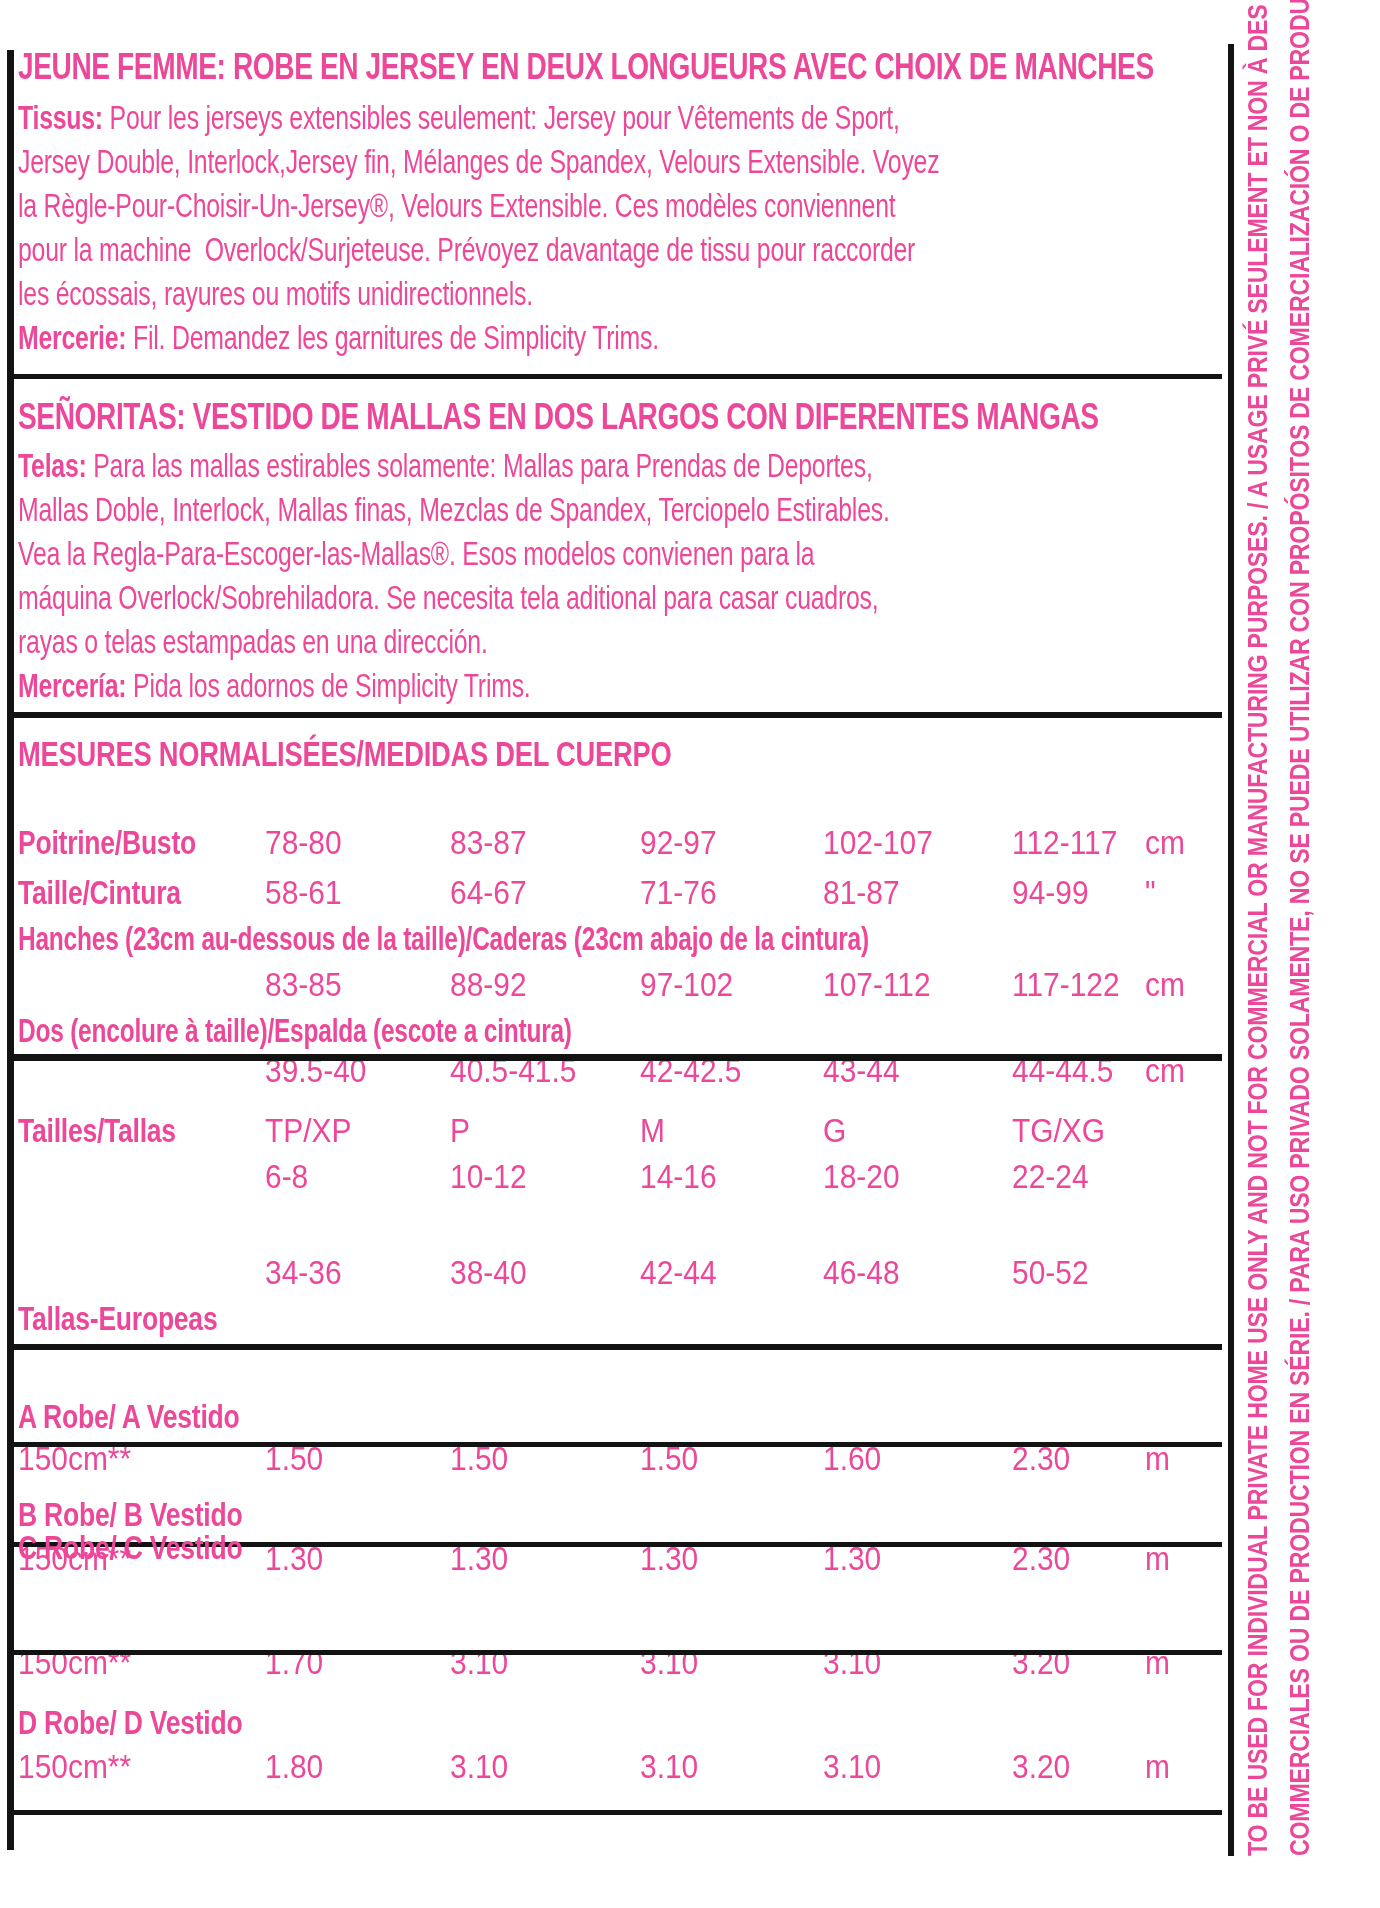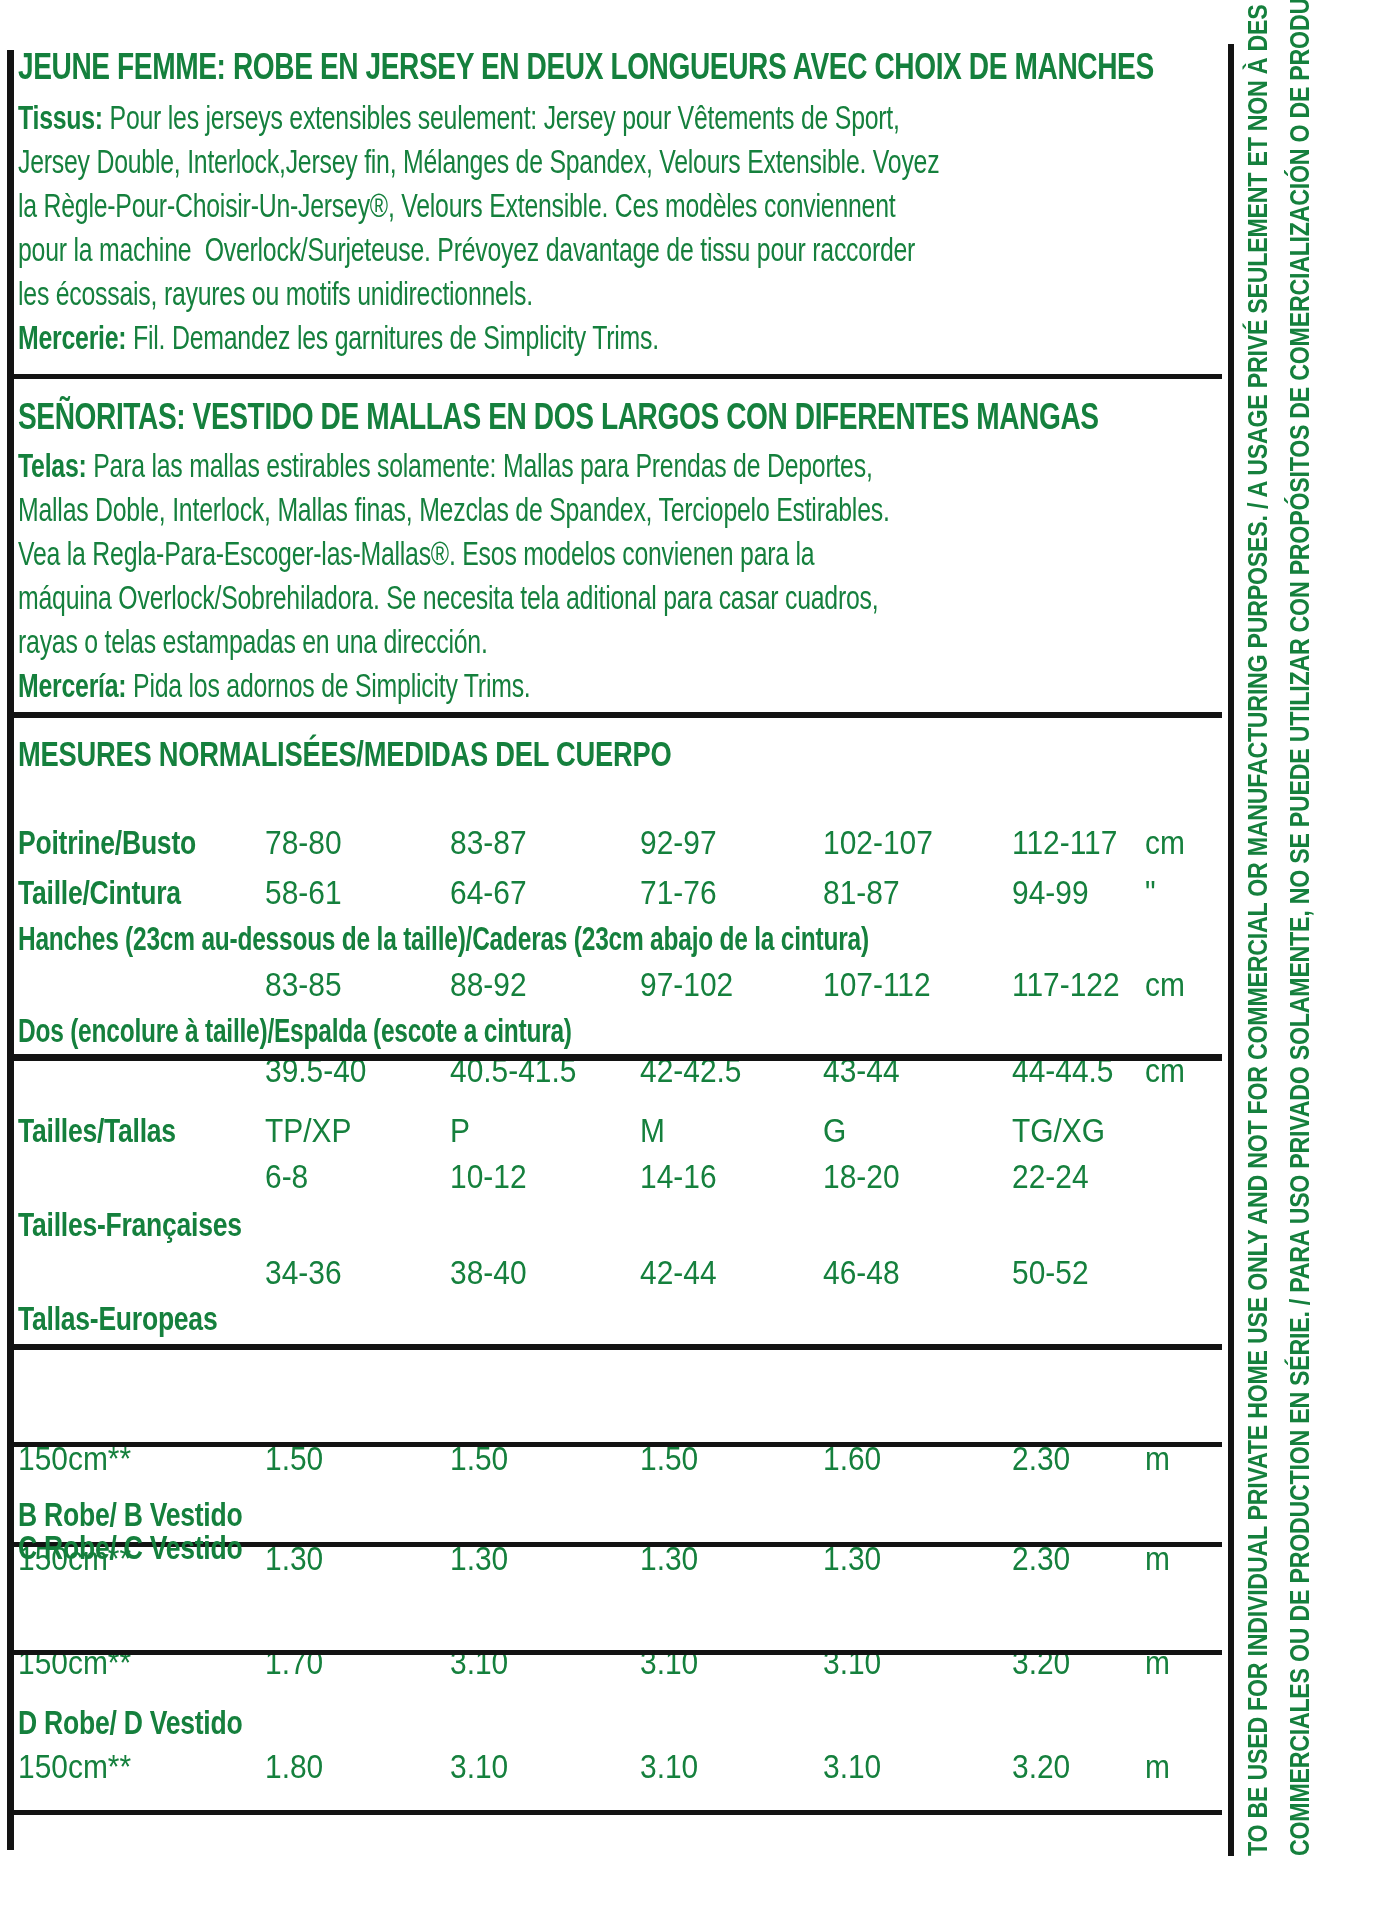--- a/index.html
+++ b/index.html
@@ -1,17 +1,17 @@
 <!DOCTYPE html>
 <html><head>
 <meta charset="utf-8">
 <style>
   html,body{margin:0;padding:0;background:#ffffff;}
   .page{position:relative;width:1380px;height:1908px;background:#ffffff;overflow:hidden;
-        font-family:"Liberation Sans",sans-serif;color:#15803d;}
+        font-family:"Liberation Sans",sans-serif;color:#ec4899;}
   .leftbar{position:absolute;left:7px;top:50px;width:7px;height:1800px;background:#131313;}
   .rightbar{position:absolute;left:1228px;top:44px;width:6px;height:1812px;background:#131313;}
   .content{position:absolute;left:14px;top:0;width:1208px;height:1908px;}
   .rule{position:absolute;left:0;width:1208px;background:#131313;}
   .ttl{position:absolute;left:4px;font-size:36px;font-weight:bold;white-space:pre;
        letter-spacing:-0.5px;transform:scaleX(0.78);transform-origin:0 0;}
   .pl{position:absolute;left:4px;font-size:34px;white-space:pre;letter-spacing:-0.3px;
       transform:scaleX(0.73);transform-origin:0 0;}
   .pl b{font-weight:bold;}
   .theading{position:absolute;left:4px;font-size:35px;font-weight:bold;white-space:pre;
@@ -109,35 +109,35 @@
       <span class="cv c4">G</span>
       <span class="cv c5">TG/XG</span>
     </div>
     <div class="trow" style="top:1120px">
       <span class="cv c1">6-8</span>
       <span class="cv c2">10-12</span>
       <span class="cv c3">14-16</span>
       <span class="cv c4">18-20</span>
       <span class="cv c5">22-24</span>
     </div>
-    <div class="trow" style="top:1168px">
-      <span class="cl">Tailles-Françaises</span>
-    </div>
     <div class="trow" style="top:1216px">
       <span class="cv c1">34-36</span>
       <span class="cv c2">38-40</span>
       <span class="cv c3">42-44</span>
       <span class="cv c4">46-48</span>
       <span class="cv c5">50-52</span>
     </div>
     <div class="trow" style="top:1262px">
       <span class="cl">Tallas-Europeas</span>
     </div>
     <div class="rule" style="top:1344px;height:6px"></div>
 
+    <div class="trow" style="top:1360px">
+      <span class="cl">A Robe/ A Vestido</span>
+    </div>
     <div class="trow" style="top:1402px">
       <span class="cw">150cm**</span>
       <span class="cv c1">1.50</span>
       <span class="cv c2">1.50</span>
       <span class="cv c3">1.50</span>
       <span class="cv c4">1.60</span>
       <span class="cv c5">2.30</span>
       <span class="cv cu">m</span>
     </div>
     <div class="rule" style="top:1442px;height:5px"></div>

